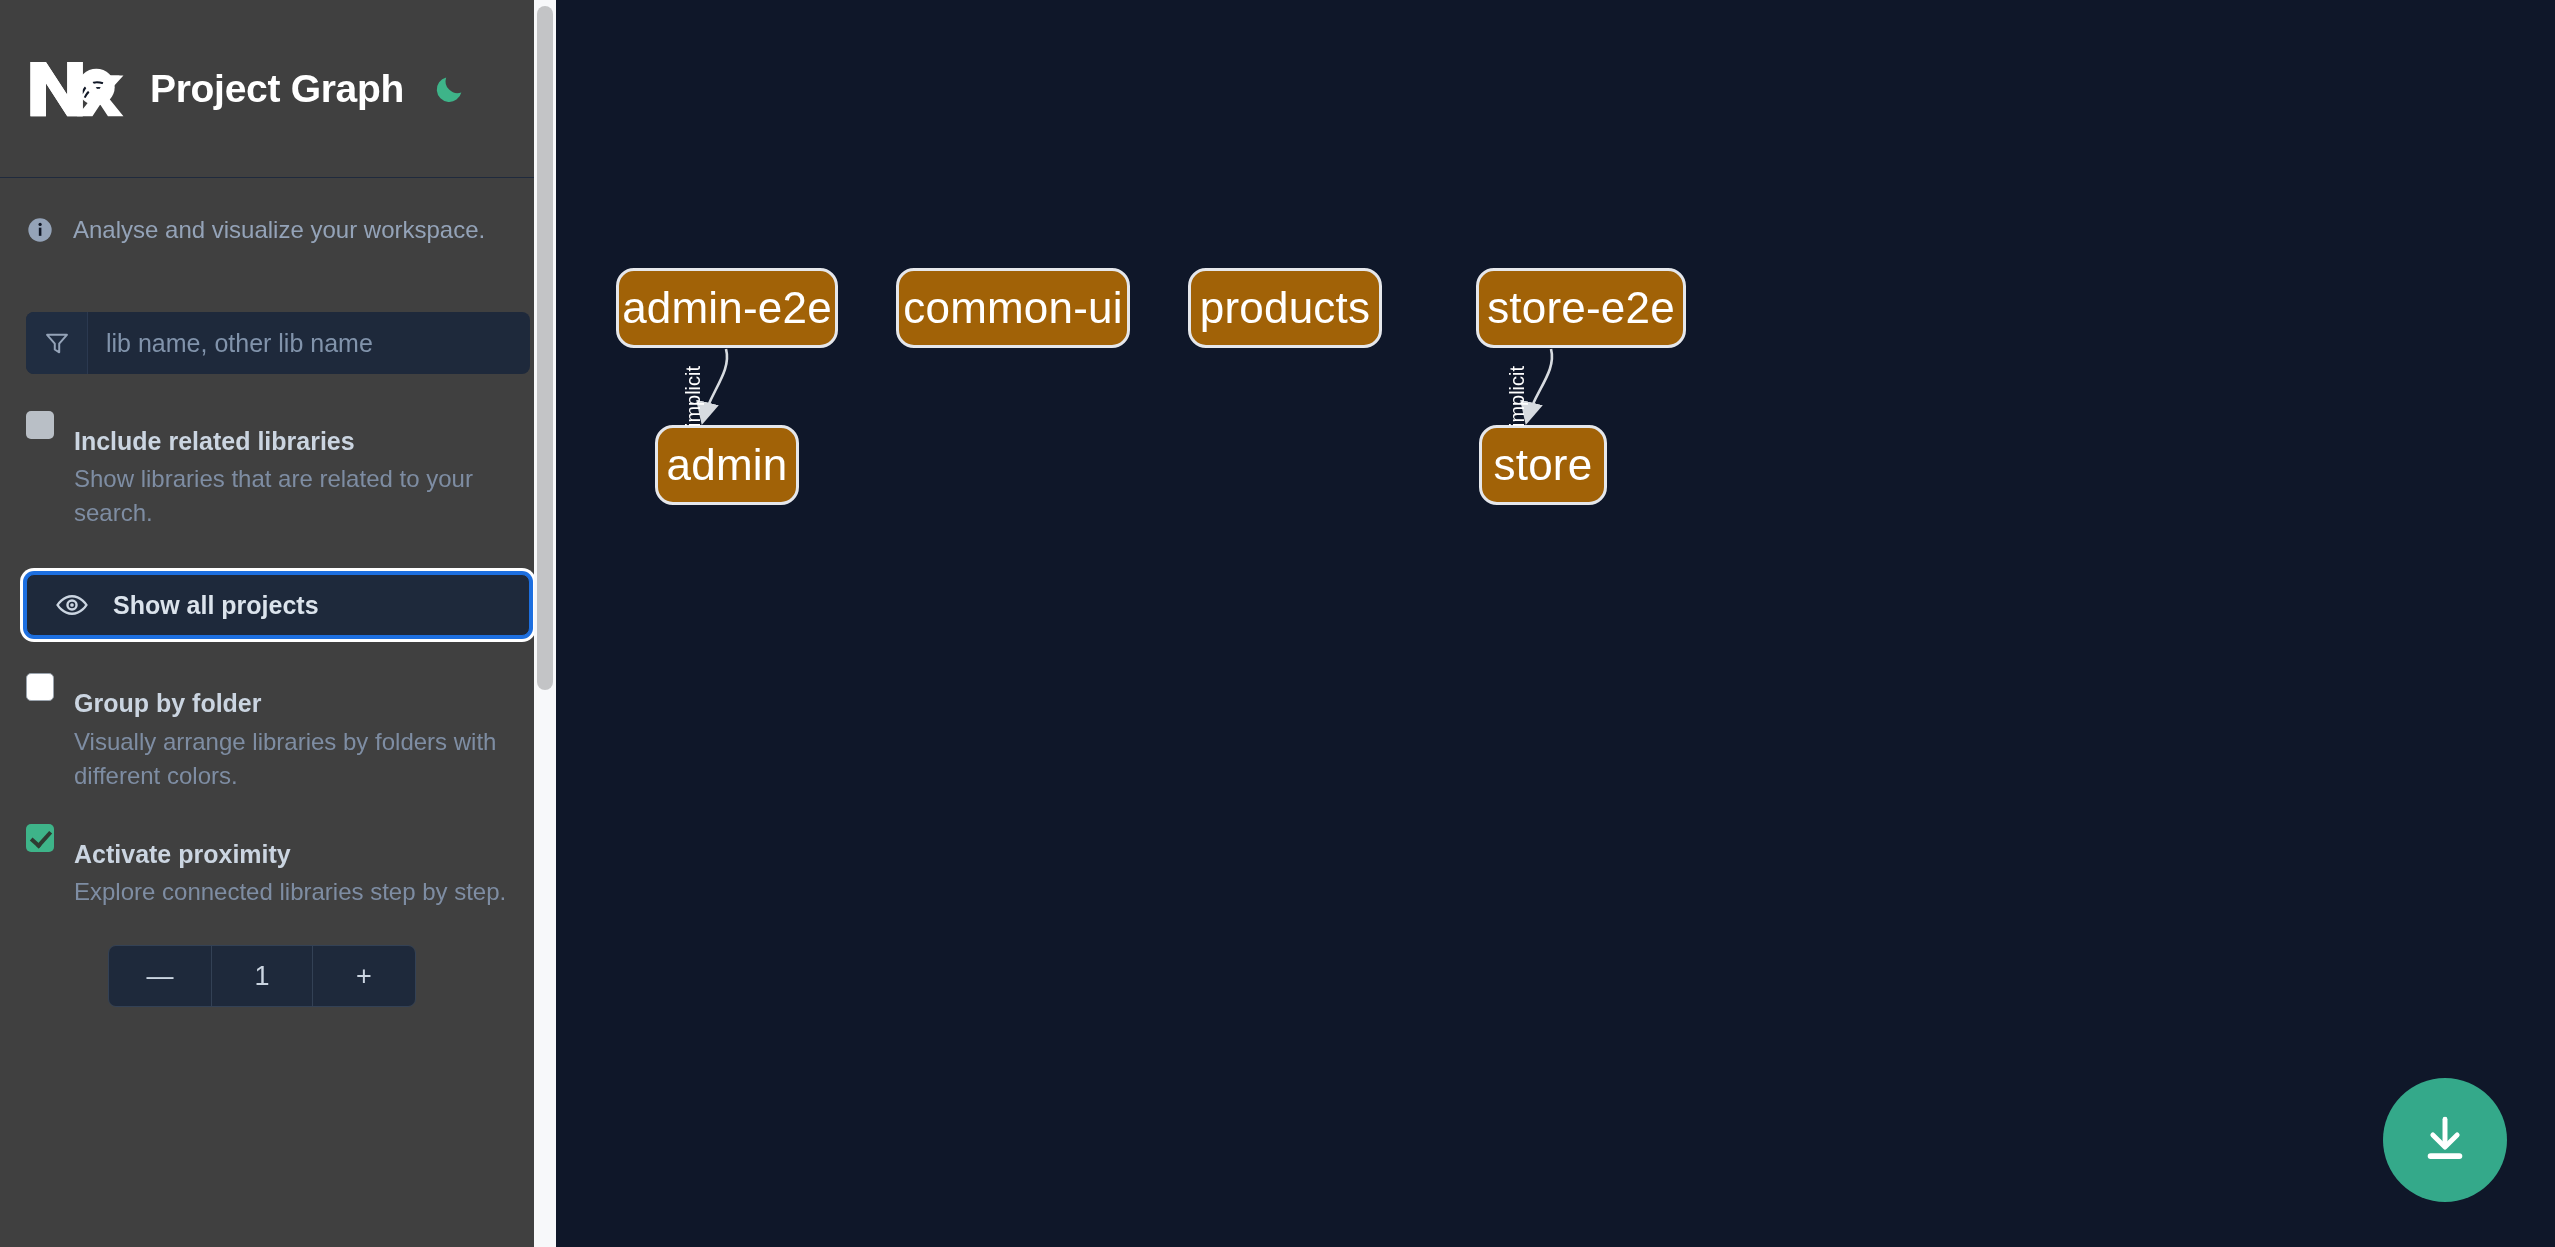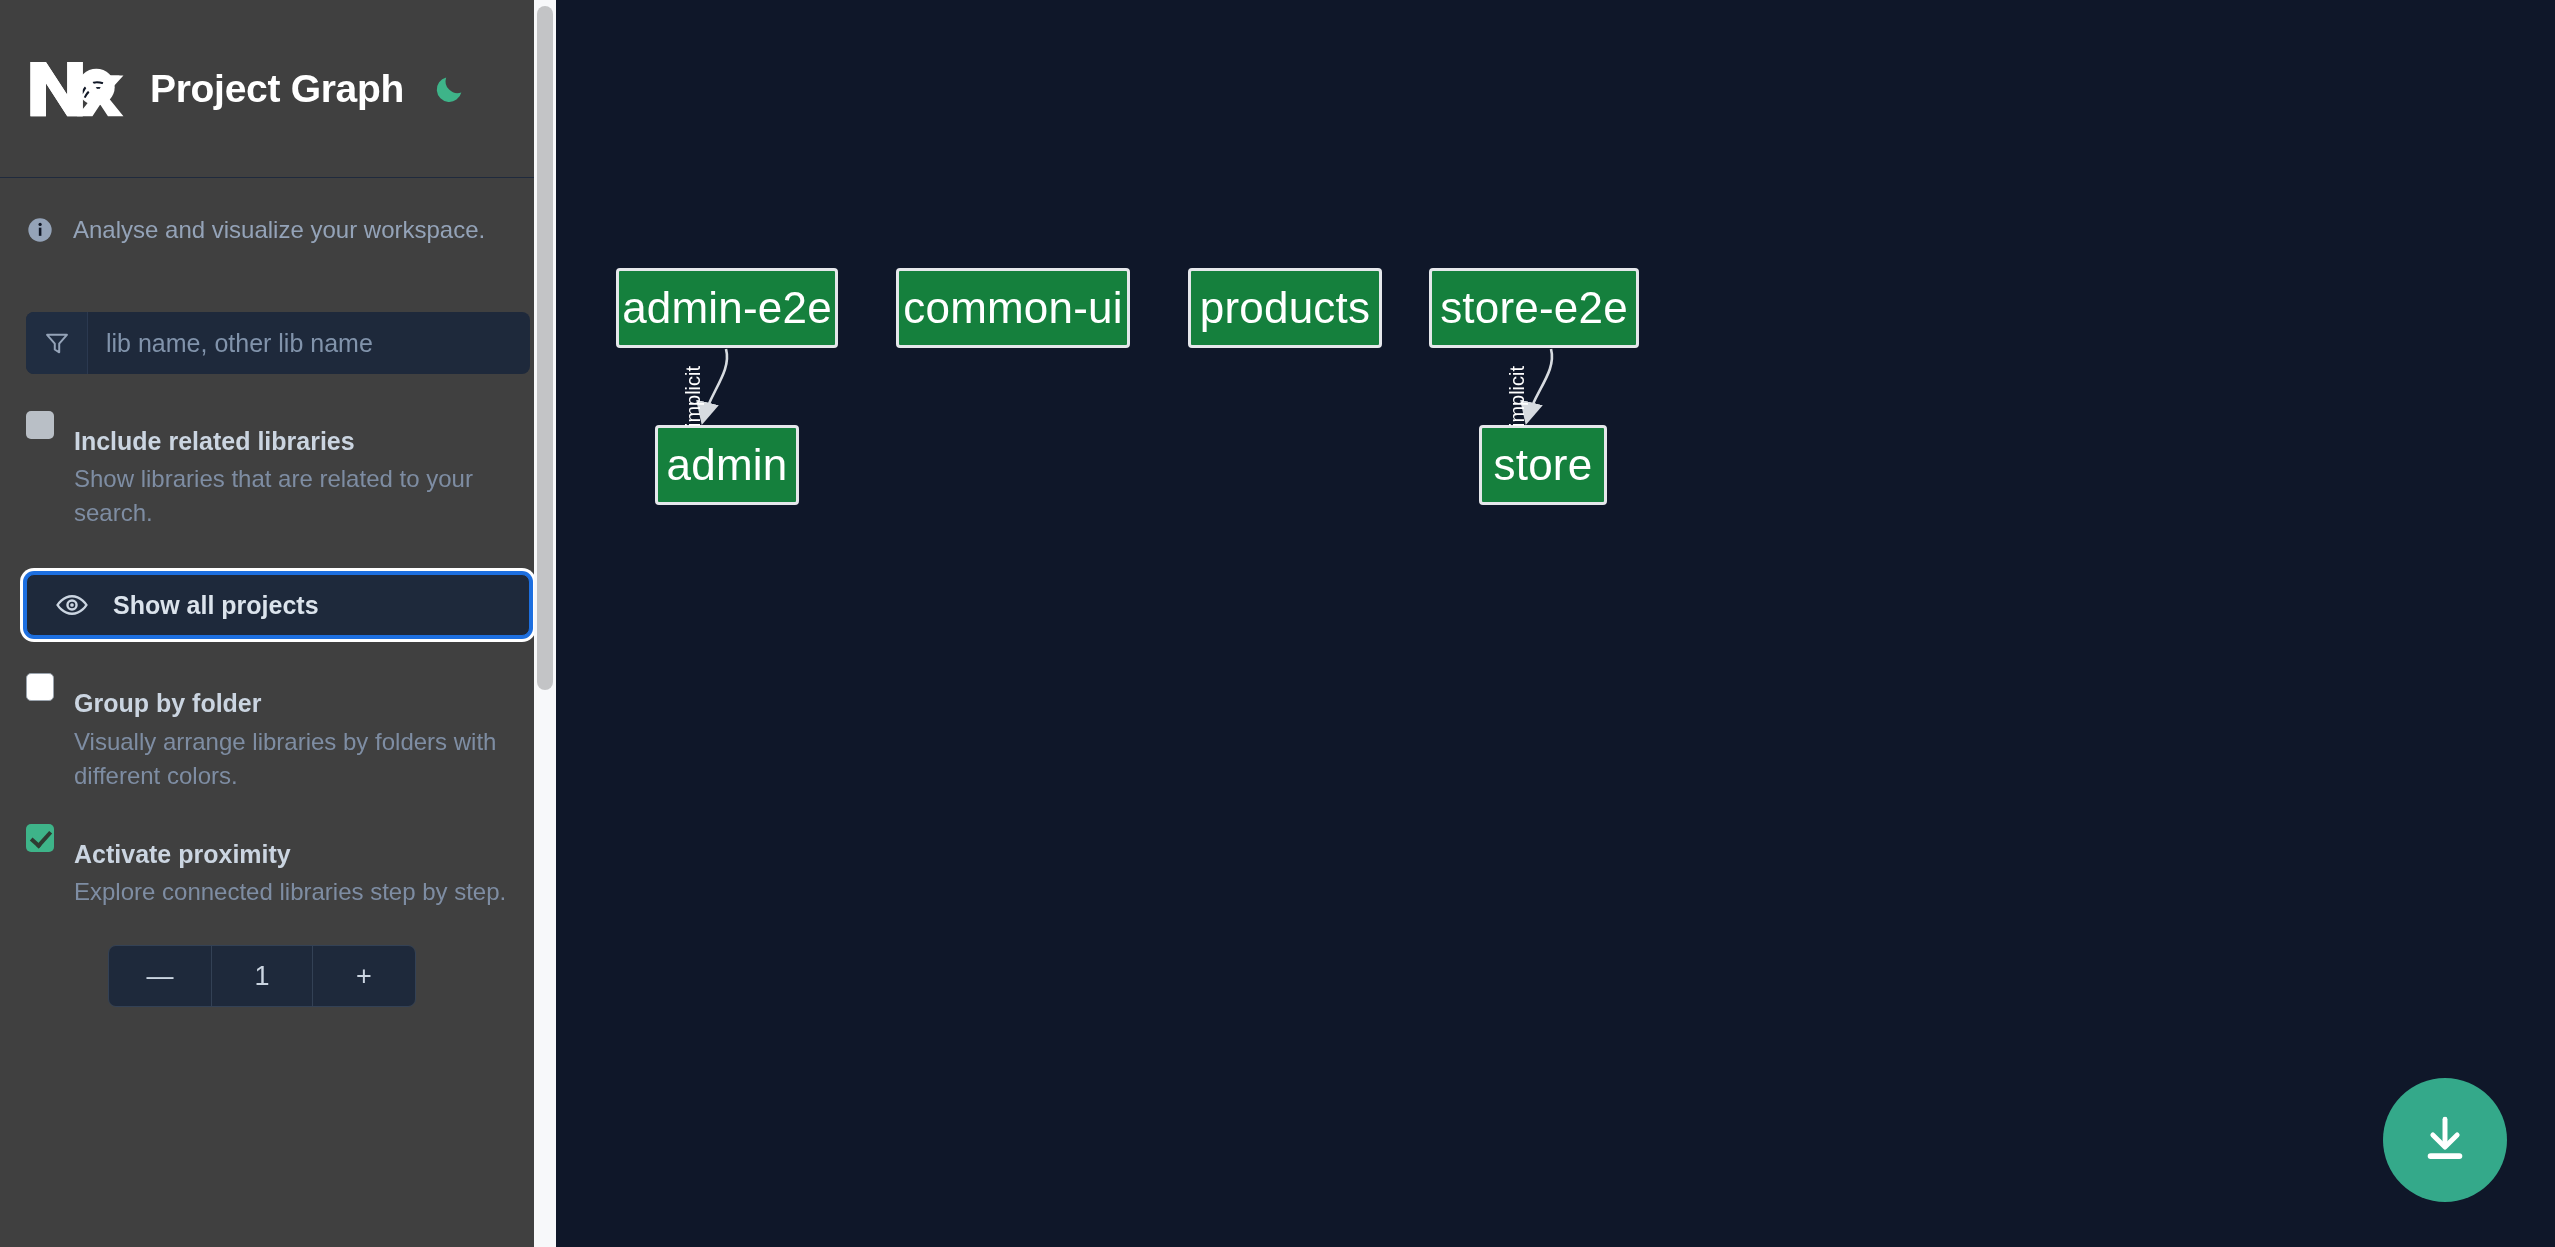--- a/index.html
+++ b/index.html
@@ -149,23 +149,23 @@
 
   
   .graph {
     position: relative;
     flex: 1; height: 1247px;
     background: #0f1729;
     overflow: hidden;
   }
   .node {
     position: absolute;
-    background: #15803d;
+    background: #a16207;
     border: 3px solid #e5e7eb;
-    border-radius: 4px;
+    border-radius: 18px;
     display: flex; align-items: center; justify-content: center;
     color: #ffffff;
     font-size: 44px;
     font-family: "Liberation Sans", sans-serif;
     white-space: nowrap;
     cursor: pointer;
     letter-spacing: 0.2px;
   }
   .edge-label {
     position: absolute;
@@ -303,21 +303,21 @@
 
     <div class="node" style="left:60px;top:268px;width:222px;height:80px;">
       <span>admin-e2e</span>
     </div>
     <div class="node" style="left:340px;top:268px;width:234px;height:80px;">
       <span>common-ui</span>
     </div>
     <div class="node" style="left:632px;top:268px;width:194px;height:80px;">
       <span>products</span>
     </div>
-    <div class="node" style="left:873px;top:268px;width:210px;height:80px;">
+    <div class="node" style="left:920px;top:268px;width:210px;height:80px;">
       <span>store-e2e</span>
     </div>
     <div class="node" style="left:99px;top:425px;width:144px;height:80px;">
       <span>admin</span>
     </div>
     <div class="node" style="left:923px;top:425px;width:128px;height:80px;">
       <span>store</span>
     </div>
 
     <div class="edge-label" style="left:107px;top:385px;">implicit</div>

